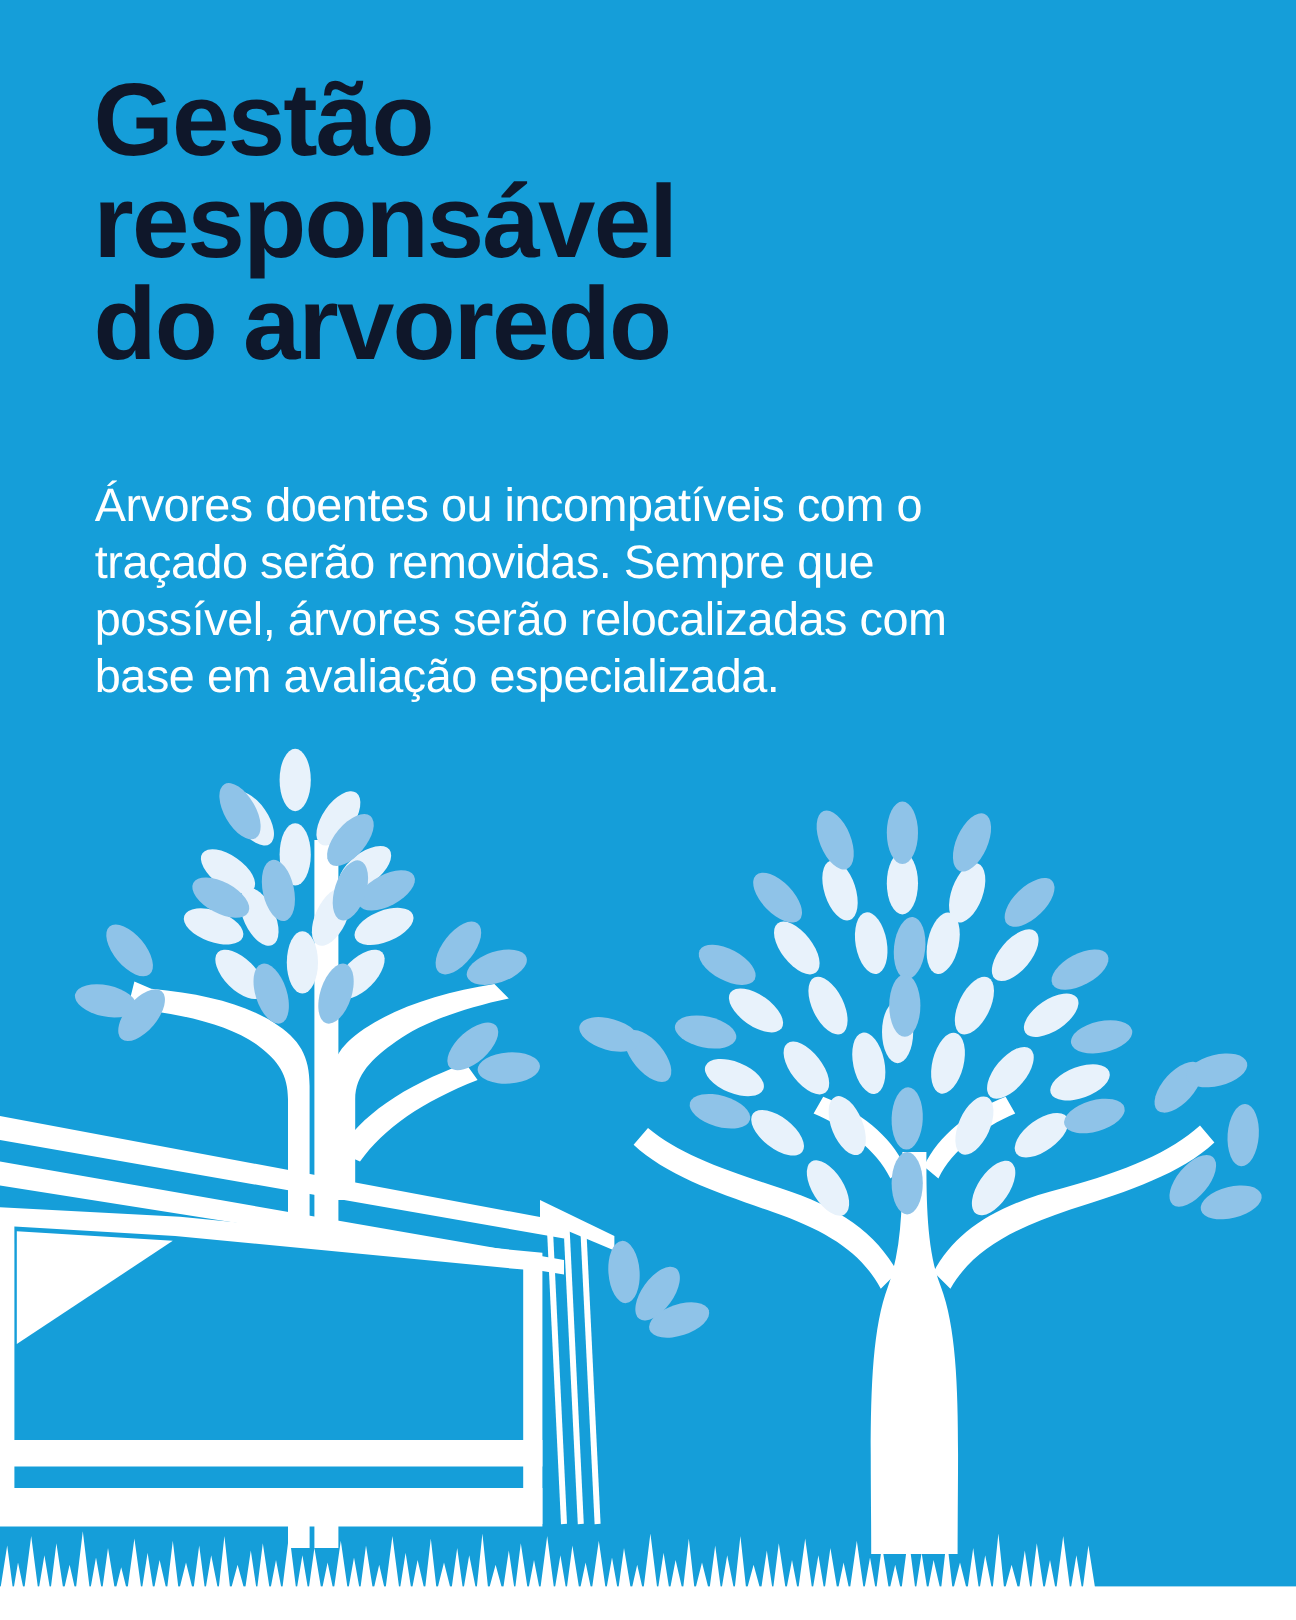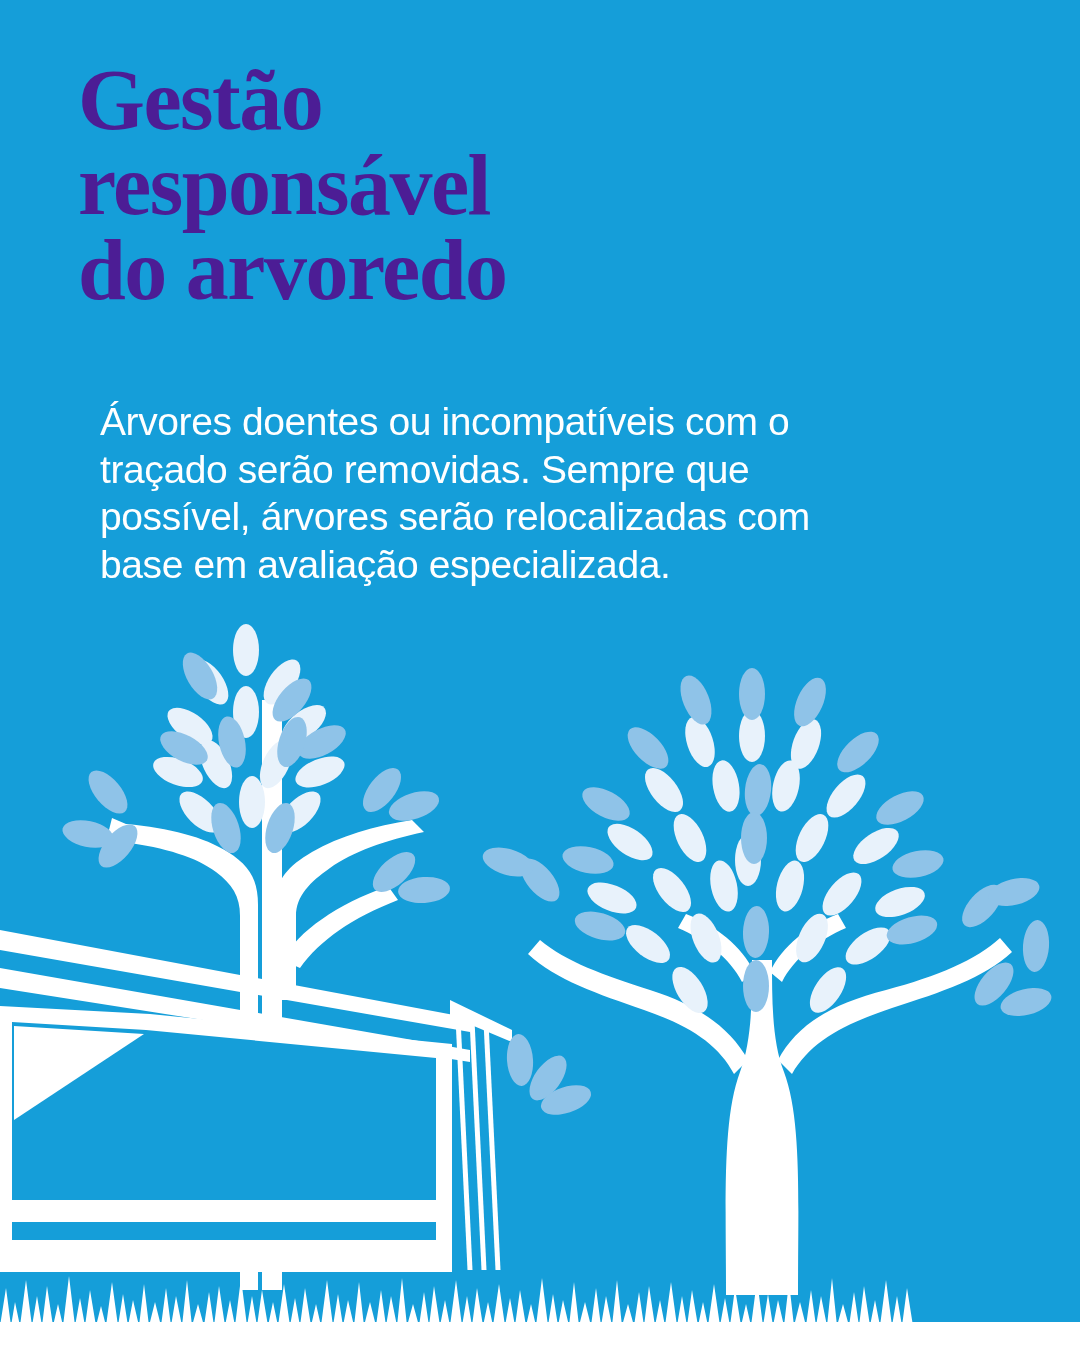--- a/index.html
+++ b/index.html
@@ -15,31 +15,30 @@
     background: #159ed9;
     font-family: "Liberation Sans", sans-serif;
   }
 
   
   .headline {
     position: absolute;
     left: 78px;
     top: 58px;
     width: 900px;
-    color: #4c1d95;
+    color: #0f172a;
     font-size: 86px;
     line-height: 0.99;
     font-weight: bold;
     letter-spacing: -1.5px;
     white-space: pre-line;
-    font-family: Liberation Serif, serif;
   }
   .subhead {
     position: absolute;
-    left: 100px;
+    left: 79px;
     top: 398px;
     width: 890px;
     color: #ffffff;
     font-size: 39px;
     line-height: 1.22;
     font-weight: normal;
     letter-spacing: -0.4px;
     white-space: pre-line;
   }
 

